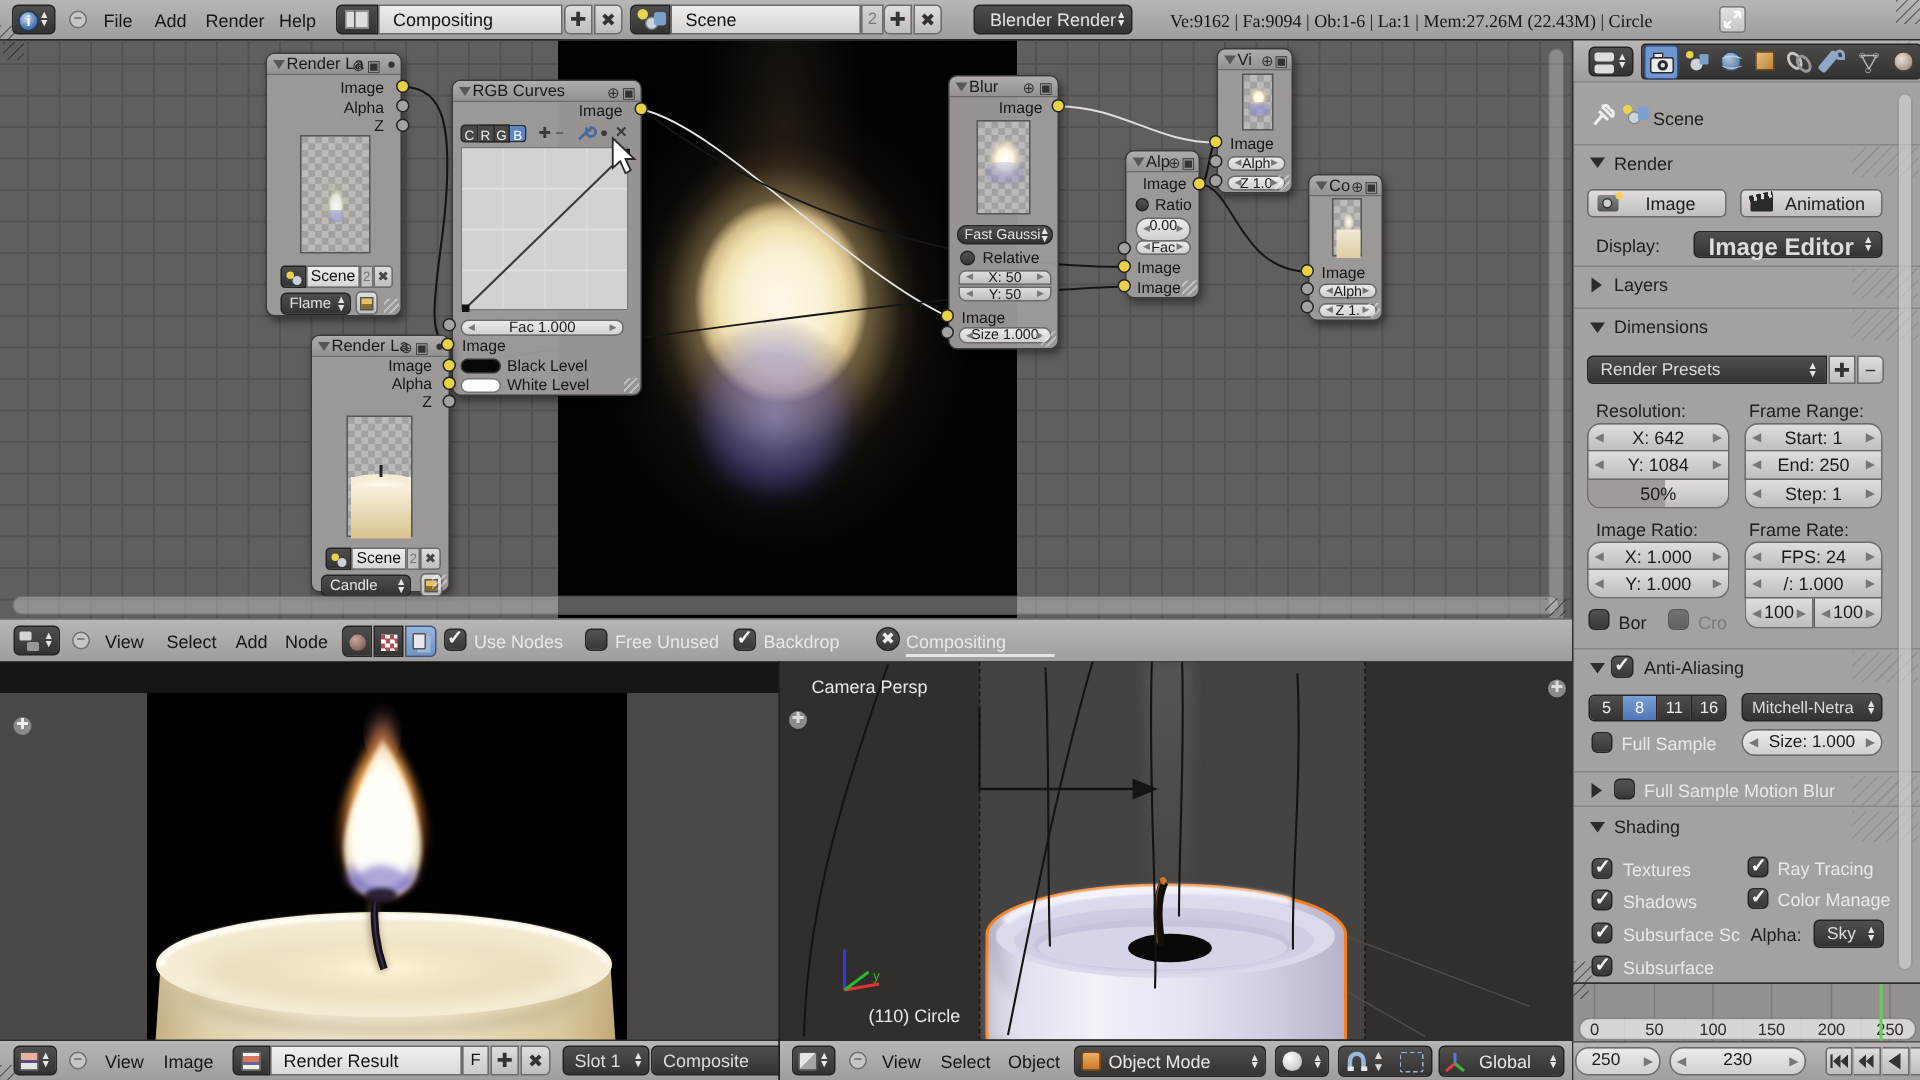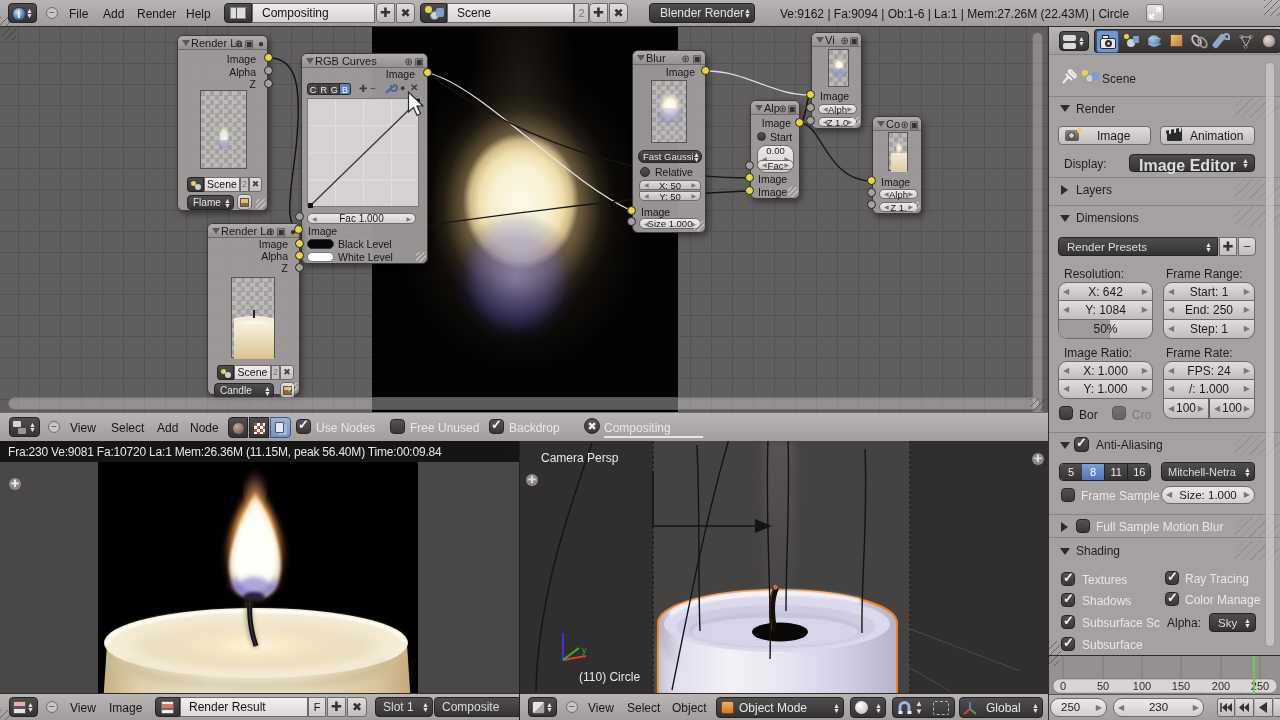--- a/index.html
+++ b/index.html
@@ -56,21 +56,21 @@
   <div class="abs dk" style="left:420px;top:3px;width:27px;height:20px;border-radius:4px 0 0 4px;">
     <div class="abs" style="left:4px;top:2px;width:7px;height:7px;border-radius:50%;background:#e8d44c;"></div>
     <div class="abs" style="left:9px;top:7px;width:9px;height:9px;border-radius:50%;background:#cfd4da;border:1px solid #7a8088;"></div>
     <div class="abs" style="left:15px;top:4px;width:8px;height:9px;border-radius:2px;background:#7aa0cc;"></div>
   </div>
   <div class="abs" style="left:447px;top:3px;width:127px;height:20px;background:linear-gradient(#f0ecec,#d8d3d3);border:1px solid #6e6a6a;line-height:18px;padding-left:9px;font-size:12px;">Scene</div>
   <div class="abs" style="left:574px;top:3px;width:15px;height:20px;background:linear-gradient(#d8d3d3,#c2bdbd);border:1px solid #6e6a6a;line-height:18px;text-align:center;color:#777;font-size:11px;">2</div>
   <div class="abs lt" style="left:589px;top:3px;width:19px;height:20px;border-radius:4px 0 0 4px;text-align:center;line-height:18px;font-size:13px;color:#333;">✚</div>
   <div class="abs lt" style="left:609px;top:3px;width:19px;height:20px;border-radius:0 4px 4px 0;text-align:center;line-height:18px;font-size:12px;color:#333;">✖</div>
   <div class="abs dk" style="left:649px;top:3px;width:106px;height:20px;line-height:18px;padding-left:10px;font-size:12px;color:#e4e4e4;">Blender Render<div class="updn">▲<br>▼</div></div>
-  <div class="abs menu" style="left:780px;top:7px;font-size:12px;">Ve:9162 | Fa:9094 | Ob:1-6 | La:1 | Mem:27.26M (22.43M) | Circle</div>
+  <div class="abs menu" style="left:780px;top:7px;font-size:12px;font-family:Liberation Serif, serif;">Ve:9162 | Fa:9094 | Ob:1-6 | La:1 | Mem:27.26M (22.43M) | Circle</div>
   <div class="abs" style="left:1146px;top:4px;width:18px;height:18px;background:linear-gradient(#e6e2e2,#c9c4c4);border:1px solid #7e7a7a;border-radius:3px;"><svg width="16" height="16">
         <path d="M9,7 L13,3 M13,3 L13,7 M13,3 L9,3 M7,9 L3,13 M3,13 L3,9 M3,13 L7,13" stroke="#fff" stroke-width="1.6" fill="none"></path>
       </svg></div>
   <div class="abs hatch" style="right:0;top:0;width:16px;height:16px;"></div>
 </div>
 
 <div class="abs" id="nodeed" style="left:0;top:27px;width:1048px;height:414px;background:#615e5e;overflow:hidden;">
   <div class="abs" style="left:0;top:0;right:0;bottom:0;background-image:linear-gradient(#555252 1px,transparent 1px),linear-gradient(90deg,#555252 1px,transparent 1px);background-size:21px 21px;background-position:-3px -6px;"></div>
 
   <div class="abs" style="left:372px;top:0;width:306px;height:385px;background:#020202;overflow:hidden;">
@@ -209,22 +209,22 @@
 
   <div class="node" style="left:750px;top:73px;width:50px;height:99px;">
     <div class="nhdr">
         <div class="ntri"></div>
         <span style="position:absolute;left:13px;top:1px;">Alp</span>
       <span class="nico" style="right:12px;">⊕</span>
         <span class="nico" style="right:2px;">▣</span>
       </div>
     <div class="nlbl" style="right:8px;top:16px;">Image</div>
     <div class="abs" style="left:6px;top:31px;width:9px;height:9px;border-radius:50%;background:linear-gradient(#565252,#3a3737);border:1px solid #262424;"></div>
-    <div class="nlbl" style="left:19px;top:30px;">Start</div>
-    <div class="abs pill" style="left:6px;top:44px;width:37px;height:28px;font-size:9.5px;text-align:center;line-height:9px;">0.00<span class="arrL" style="font-size:6px;">◀</span><span class="arrR" style="font-size:6px;">▶</span></div>
+    <div class="nlbl" style="left:19px;top:30px;">Ratio</div>
+    <div class="abs pill" style="left:6px;top:44px;width:37px;height:16px;font-size:9.5px;text-align:center;line-height:9px;">0.00<span class="arrL" style="font-size:6px;">◀</span><span class="arrR" style="font-size:6px;">▶</span></div>
     <div class="abs pill" style="left:6px;top:59px;width:37px;height:10px;font-size:9.5px;text-align:center;line-height:9px;">Fac<span class="arrL" style="font-size:6px;">◀</span><span class="arrR" style="font-size:6px;">▶</span></div>
     <div class="nlbl" style="left:7px;top:72px;">Image</div>
     <div class="nlbl" style="left:7px;top:85px;">Image</div>
   </div>
 
   <div class="node" style="left:811px;top:5px;width:51px;height:97px;">
     <div class="nhdr">
         <div class="ntri"></div>
         <span style="position:absolute;left:13px;top:1px;">Vi</span>
       <span class="nico" style="right:12px;">⊕</span>
@@ -390,21 +390,20 @@
     <path d="M 152,137 Q 150,161 158,184" stroke="#3c3250" stroke-width="1.2" fill="none"></path>
 
     <ellipse cx="157" cy="24" rx="13" ry="24" fill="url(#smokeg)"></ellipse>
     <path d="M 157,14 C 169,42 188,72 188,100 C 188,124 174,138 157,138 C 140,138 126,124 126,100 C 126,72 145,42 157,14 Z" fill="url(#flameo)" style="filter:blur(3px)"></path>
     <path d="M 157,30 C 169,50 183,78 183,104 C 183,126 171,137 157,137 C 143,137 131,126 131,104 C 131,82 146,52 157,30 Z" fill="url(#flamec)" style="filter:blur(1.5px)"></path>
     <ellipse cx="156" cy="122" rx="27" ry="14" fill="url(#purpg)" style="filter:blur(2px)"></ellipse>
     <path d="M 157,42 C 166,58 177,80 177,102 C 177,122 168,131 157,131 C 146,131 137,122 137,102 C 137,80 148,58 157,42 Z" fill="rgba(255,255,250,0.92)" style="filter:blur(2px)"></path>
     <path d="M 135,125 Q 156,105 177,125 Q 169,137 156,135 Q 143,137 135,125 Z" fill="rgba(125,115,195,0.6)" style="filter:blur(2px)"></path>
     <ellipse cx="156" cy="135" rx="11" ry="5" fill="rgba(20,12,30,0.85)" style="filter:blur(1.5px)"></ellipse>
   </svg>
-  <div class="abs" style="left:8px;top:4px;color:#e9e9e9;font-size:12px;letter-spacing:-0.2px;">Fra:230  Ve:9081 Fa:10720 La:1 Mem:26.36M (11.15M, peak 56.40M) Time:00:09.84</div>
   <div class="abs" style="left:9px;top:37px;width:12px;height:12px;border-radius:50%;background:#8d8989;color:#eee;text-align:center;line-height:12px;font-size:10px;">✚</div>
   <div class="abs hatch" style="right:1px;top:2px;width:12px;height:11px;"></div>
   <div class="abs hatch" style="left:0;top:0;width:10px;height:10px;"></div>
   <div class="abs hdr" style="left:0;top:252px;width:520px;height:27px;border-top:1px solid #2e2c2c;">
     <div class="abs hatch" style="left:0;top:16px;width:11px;height:11px;"></div>
     <div class="abs dk" style="left:9px;top:3px;width:29px;height:20px;">
       <div class="abs" style="left:3px;top:3px;width:13px;height:13px;background:linear-gradient(#e8b0a0 40%,#5a5080 40% 60%,#e8e4e4 60%);border:1px solid #555;border-radius:1px;"></div>
       <div class="updn">▲<br>▼</div>
     </div>
     <div class="abs" style="left:46px;top:7px;width:12px;height:12px;border-radius:50%;background:#c9c5c5;border:1px solid #716d6d;color:#4a4646;font-size:10px;line-height:10px;text-align:center;">−</div>
@@ -657,21 +656,21 @@
     <div style="flex:1;background:linear-gradient(#504d4d,#353232);color:#eee;font-size:11px;text-align:center;line-height:17px;">5</div>
     <div style="flex:1;background:linear-gradient(#7aa0d8,#5076b8);color:#fff;font-size:11px;text-align:center;line-height:17px;">8</div>
     <div style="flex:1;background:linear-gradient(#504d4d,#353232);color:#eee;font-size:11px;text-align:center;line-height:17px;border-left:1px solid #242222;">11</div>
     <div style="flex:1;background:linear-gradient(#504d4d,#353232);color:#eee;font-size:11px;text-align:center;line-height:17px;border-left:1px solid #242222;">16</div>
   </div>
   <div class="abs dk" style="left:112px;top:435px;width:94px;height:19px;">
       <span style="position:absolute;left:6px;top:3px;font-size:11px;">Mitchell-Netra</span>
       <div class="updn" style="right:3px;">▲<br>▼</div>
     </div>
   <div class="abs cb" style="left:12px;top:461px;width:14px;height:14px;"></div>
-  <div class="abs wtxt" style="left:32px;top:462px;">Frame Sample</div>
+  <div class="abs wtxt" style="left:32px;top:462px;">Full Sample</div>
   <div class="abs pill" style="left:112px;top:459px;width:94px;height:18px;text-align:center;line-height:16px;font-size:11.5px;">Size: 1.000<span class="arrL">◀</span><span class="arrR">▶</span></div>
   <div class="sep" style="top:487px;"></div>
 
   <div class="abs ptriR" style="left:12px;top:495px;"></div>
   <div class="abs cb" style="left:27px;top:492px;width:14px;height:14px;"></div>
   <div class="abs wtxt" style="left:47px;top:493px;">Full Sample Motion Blur</div>
   <div class="abs hatch2" style="left:186px;top:490px;width:44px;height:20px;"></div>
   <div class="sep" style="top:510px;"></div>
 
   <div class="abs ptri" style="left:11px;top:521px;"></div>

